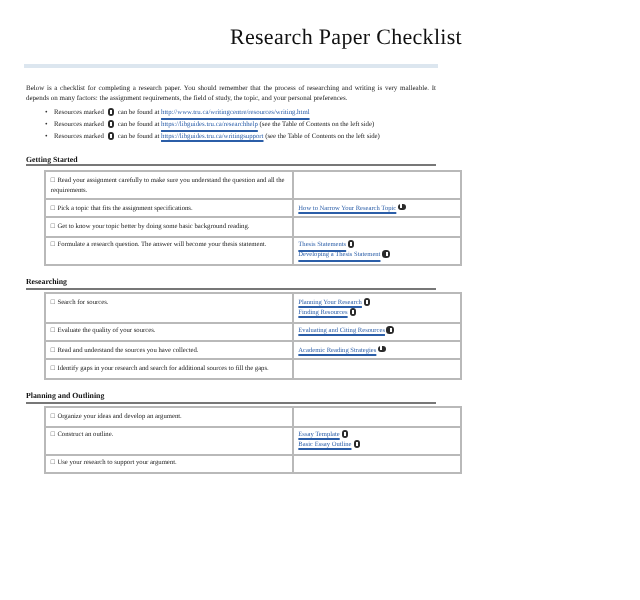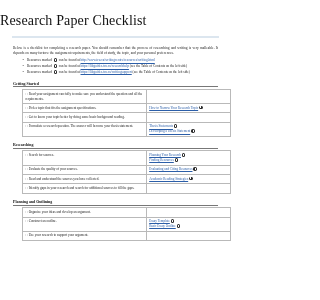--- a/index.html
+++ b/index.html
@@ -16,22 +16,22 @@
   }
   .page {
     width: 231px;
     height: 300px;
     background: #ffffff;
     box-sizing: border-box;
     padding: 0;
     position: relative;
   }
   .doc-title {
-    text-align: left;
-    font-size: 14px;
+    text-align: right;
+    font-size: 11px;
     font-weight: normal;
     letter-spacing: 0.15px;
     margin: 13px 0 0 0;
     color: #111111;
     font-family: "Liberation Serif", serif;
   }
   .title-rule {
     height: 1.6px;
     background: #dce6ef;
     margin: 7px 12px 0 12px;

